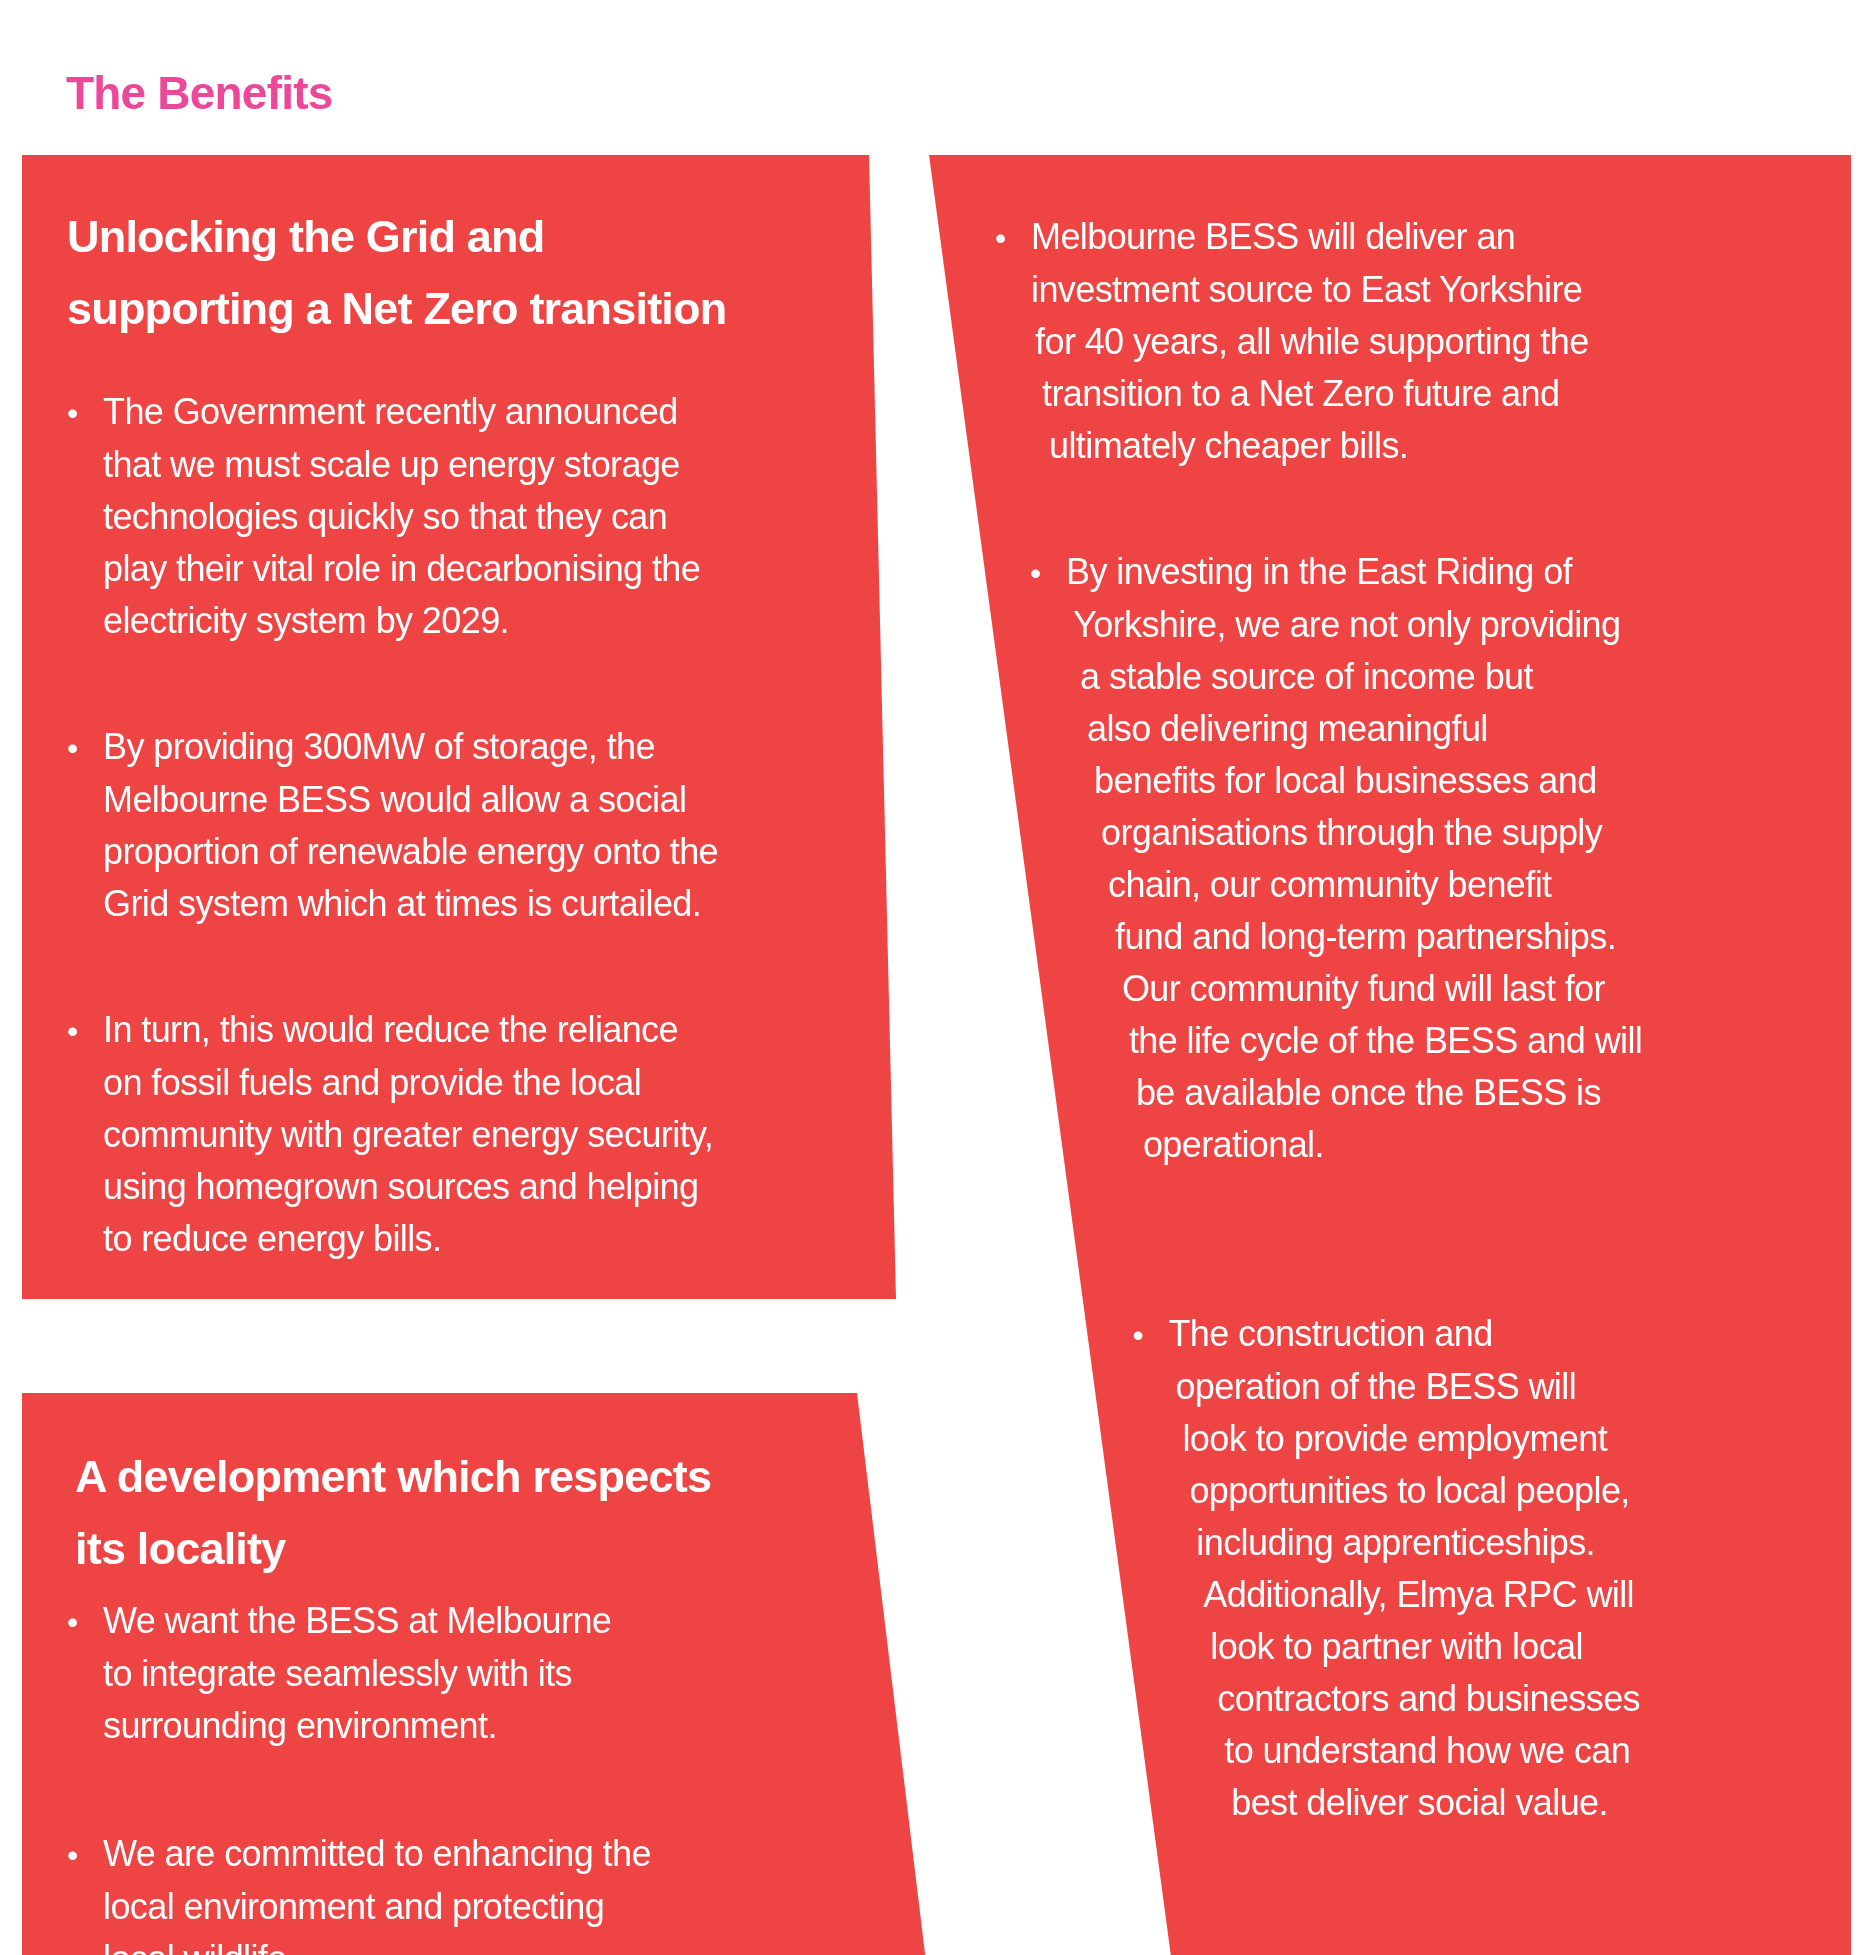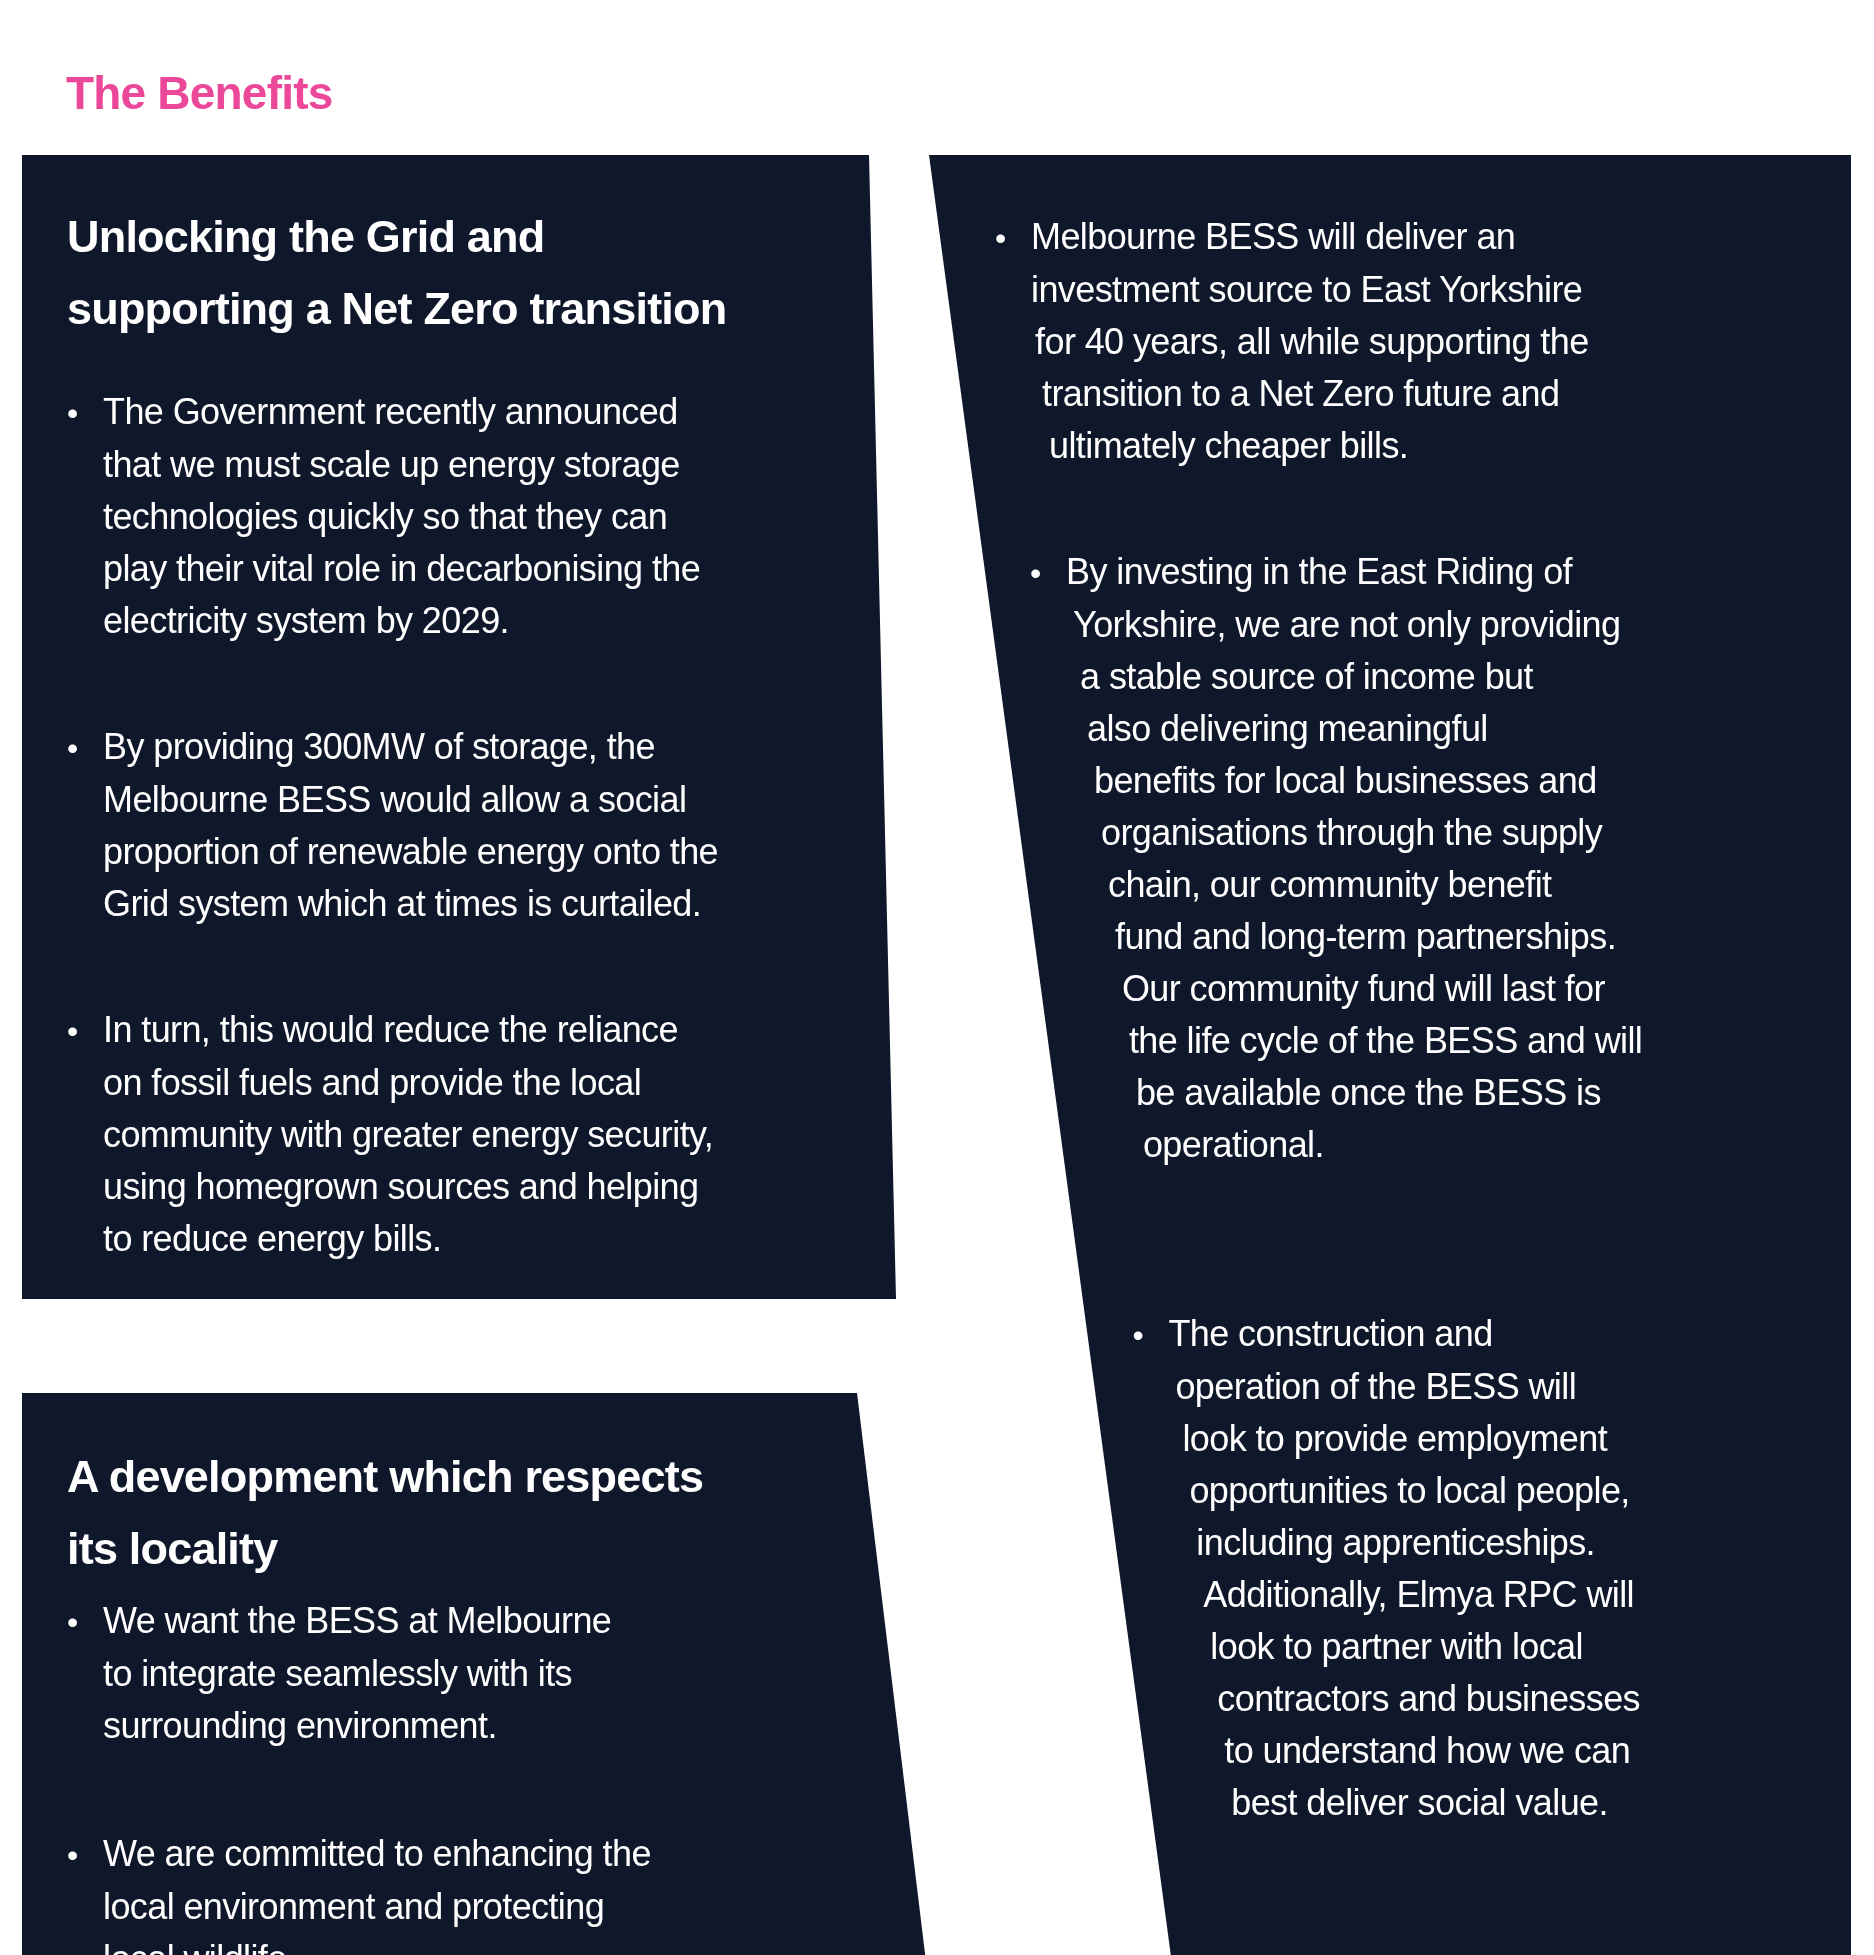--- a/index.html
+++ b/index.html
@@ -3,42 +3,42 @@
 <meta charset="utf-8">
 <style>
   html,body{margin:0;padding:0;background:#ffffff;}
   body{width:1875px;height:2635px;position:relative;overflow:hidden;
        font-family:"Liberation Sans", sans-serif;}
   .page{position:absolute;inset:0;background:#ffffff;}
 
   .title{position:absolute;left:66px;top:66px;margin:0;
          font-size:46px;font-weight:bold;letter-spacing:-0.8px;color:#ec4899;}
 
-  .panel{position:absolute;background:#0f172a;color:#ffffff;}
+  .panel{position:absolute;background:#ef4444;color:#ffffff;}
   .panel1{left:22px;top:155px;width:874px;height:1144px;
           clip-path:polygon(0 0,847px 0,874px 1144px,0 1144px);}
   .panel2{left:929px;top:155px;width:922px;height:1928px;
           clip-path:polygon(0 0,922px 0,922px 1928px,259px 1928px);}
   .panel3{left:22px;top:1393px;width:958px;height:1014px;
           clip-path:polygon(0 0,835px 0,958px 1014px,0 1014px);}
 
   .content{position:absolute;}
   .panel1 .content{left:45px;top:46px;width:806px;}
   .panel2 .content{left:66px;top:56px;width:856px;}
   .panel3 .content{left:45px;top:48px;width:813px;}
 
   .slant{float:left;width:270px;height:1869px;
          shape-outside:polygon(19px 0px,270px 1869px,19px 1869px);
          clip-path:polygon(0 0,0 0,0 0);}
 
   .ph{margin:0;font-size:45px;line-height:72px;font-weight:bold;
       letter-spacing:-0.8px;white-space:pre-line;}
   .panel1 .ph{margin-bottom:41px;}
   .panel2 .ph{margin-bottom:11.7px;}
-  .panel3 .ph{margin-bottom:9.8px;}
+  .panel3 .ph{margin-bottom:9.8px;margin-left:8px;}
 
   .bullet{font-size:36px;line-height:52px;letter-spacing:-0.6px;
           padding-left:36px;margin:0 0 74px 0;}
   .panel2 .bullet-1{margin-bottom:137px;}
   .panel3 .bullet{margin-bottom:76px;}
   .bullet:last-child{margin-bottom:0;margin-top:48px;}
   .marker{display:inline-block;width:36px;margin-left:-36px;font-size:32px;}
   .btext{white-space:pre-line;}
 </style>
 </head>

